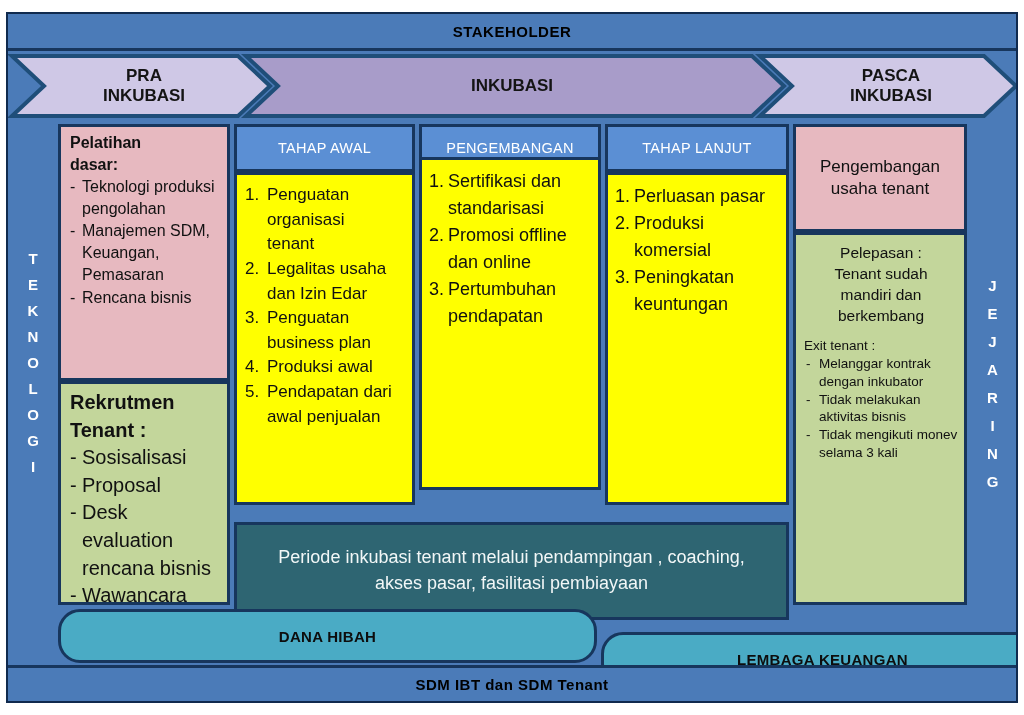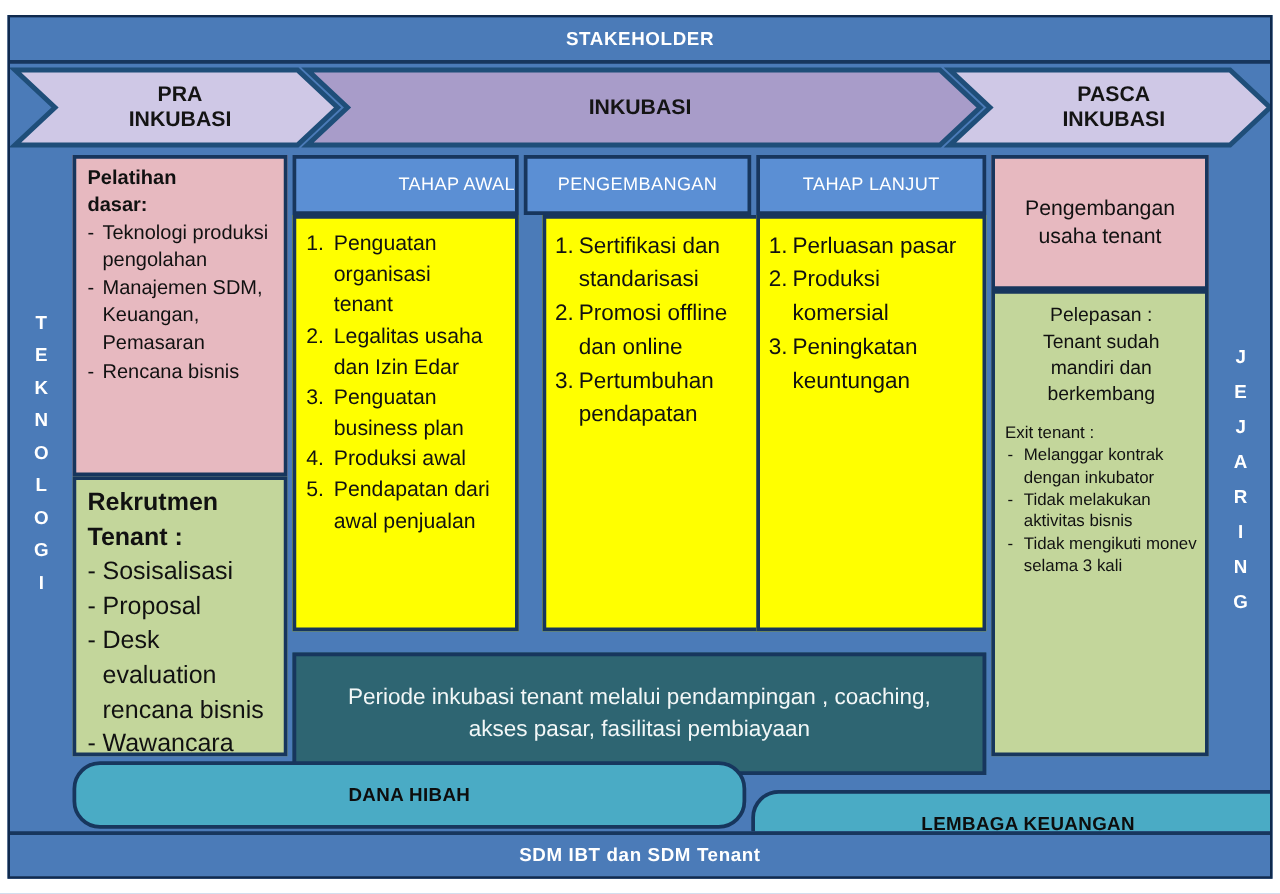--- a/index.html
+++ b/index.html
@@ -7,21 +7,21 @@
     width:1024px;height:715px;position:relative;background:#ffffff;
     font-family:"Liberation Sans", sans-serif;color:#111;
     -webkit-font-smoothing:antialiased;
   }
   .frame{
     position:absolute;left:6px;top:12px;width:1012px;height:691px;
     background:#4b7bb8;border:2px solid #102a4e;box-sizing:border-box;overflow:hidden;
   }
   .bar{
     position:absolute;left:0;right:0;display:flex;align-items:center;justify-content:center;
-    color:#ffffff;font-weight:bold;font-size:15px;letter-spacing:.5px;box-sizing:border-box;
+    color:#000000;font-weight:bold;font-size:15px;letter-spacing:.5px;box-sizing:border-box;
   }
   .top-bar{top:0;height:37px;border-bottom:3px solid #17365d;background:#4b7bb8;}
   .bottom-bar{top:651px;height:36px;border-top:3px solid #17365d;background:#4b7bb8;}
   .arrows{position:absolute;left:0;top:38px;width:1012px;height:68px;}
   .arrows svg{position:absolute;left:0;top:0;}
   .lbl{
     position:absolute;top:0;height:68px;display:flex;align-items:center;justify-content:center;
     font-weight:bold;font-size:17px;color:#141414;white-space:pre-line;text-align:center;line-height:1.18;
   }
   .lbl-pra{left:56px;width:160px;}
@@ -37,25 +37,25 @@
   .pink{background:#e7b9c0;}
   .green{background:#c3d69b;}
   .yellow{background:#ffff00;}
   .hdrbox{background:#5b8fd4;display:flex;align-items:center;justify-content:center;
     color:#fff;font-size:14.5px;letter-spacing:.3px;}
   .box-training{left:50px;top:110px;width:172px;height:257px;padding:5px 6px 4px 9px;font-size:16px;line-height:1.38;}
   .box-recruit{left:50px;top:367px;width:172px;height:224px;padding:5px 6px 4px 9px;font-size:20px;line-height:1.38;}
   .box-title{font-weight:bold;white-space:pre-line;}
   .dash{position:relative;padding-left:12px;}
   .dash::before{content:"-";position:absolute;left:0;}
-  .hdr1{left:226px;top:110px;width:181px;height:48px;justify-content:flex-end;}
+  .hdr1{left:226px;top:110px;width:181px;height:48px;}
   .hdr2{left:411px;top:110px;width:182px;height:48px;}
   .hdr3{left:597px;top:110px;width:184px;height:48px;}
   .col1{left:226px;top:158px;width:181px;height:333px;padding:8px 16px 4px 8px;font-size:17px;line-height:1.45;}
-  .col2{left:411px;top:158px;width:182px;height:333px;padding:8px 6px 4px 7px;font-size:18px;line-height:1.5;margin-left:15px;}
+  .col2{left:411px;top:143px;width:182px;height:333px;padding:8px 6px 4px 7px;font-size:18px;line-height:1.5;}
   .col3{left:597px;top:158px;width:184px;height:333px;padding:8px 16px 4px 7px;font-size:18px;line-height:1.5;}
   .numlist{counter-reset:li;}
   .num{counter-increment:li;position:relative;padding-left:22px;}
   .num::before{content:counter(li) ".";position:absolute;left:0;}
   .col2 .num,.col3 .num{padding-left:19px;}
   .note-box{
     left:226px;top:508px;width:555px;height:98px;background:#2e6572;
     display:flex;align-items:center;justify-content:center;color:#f2f7f7;
     font-size:18px;line-height:1.42;text-align:center;
   }

